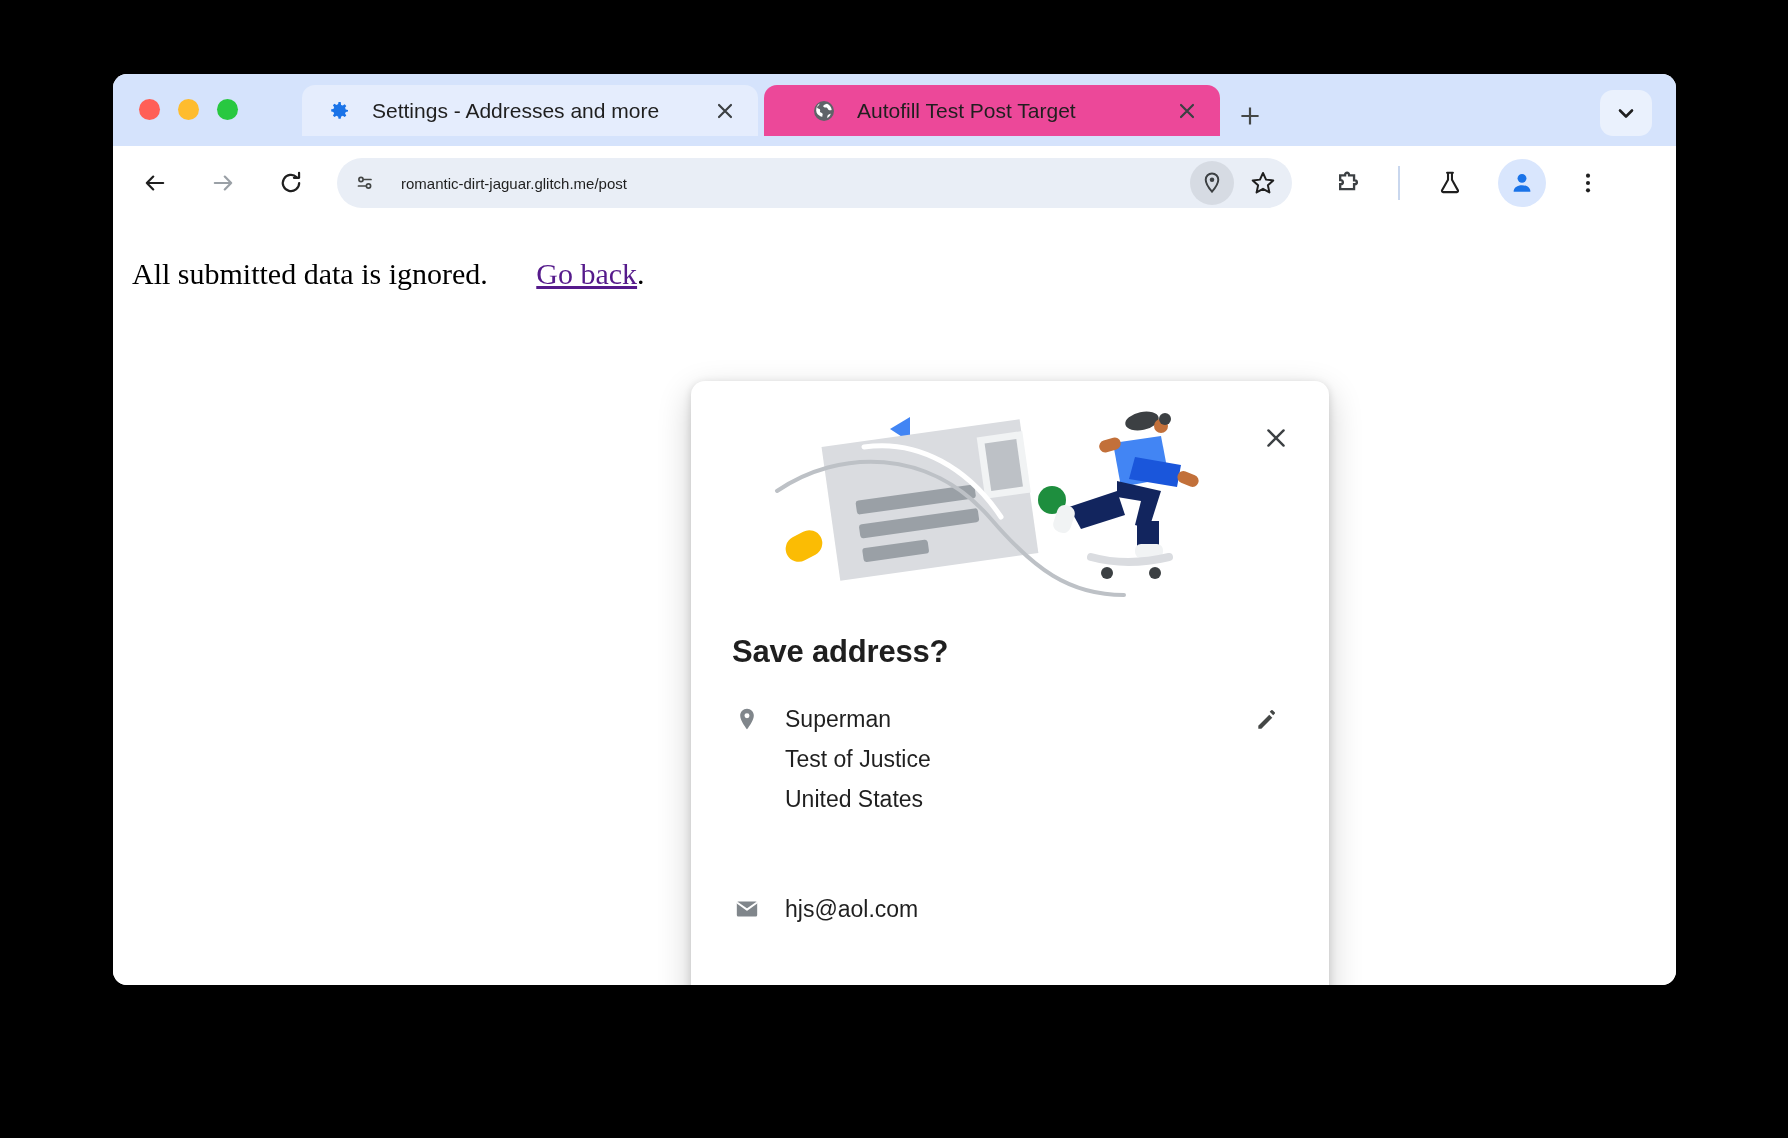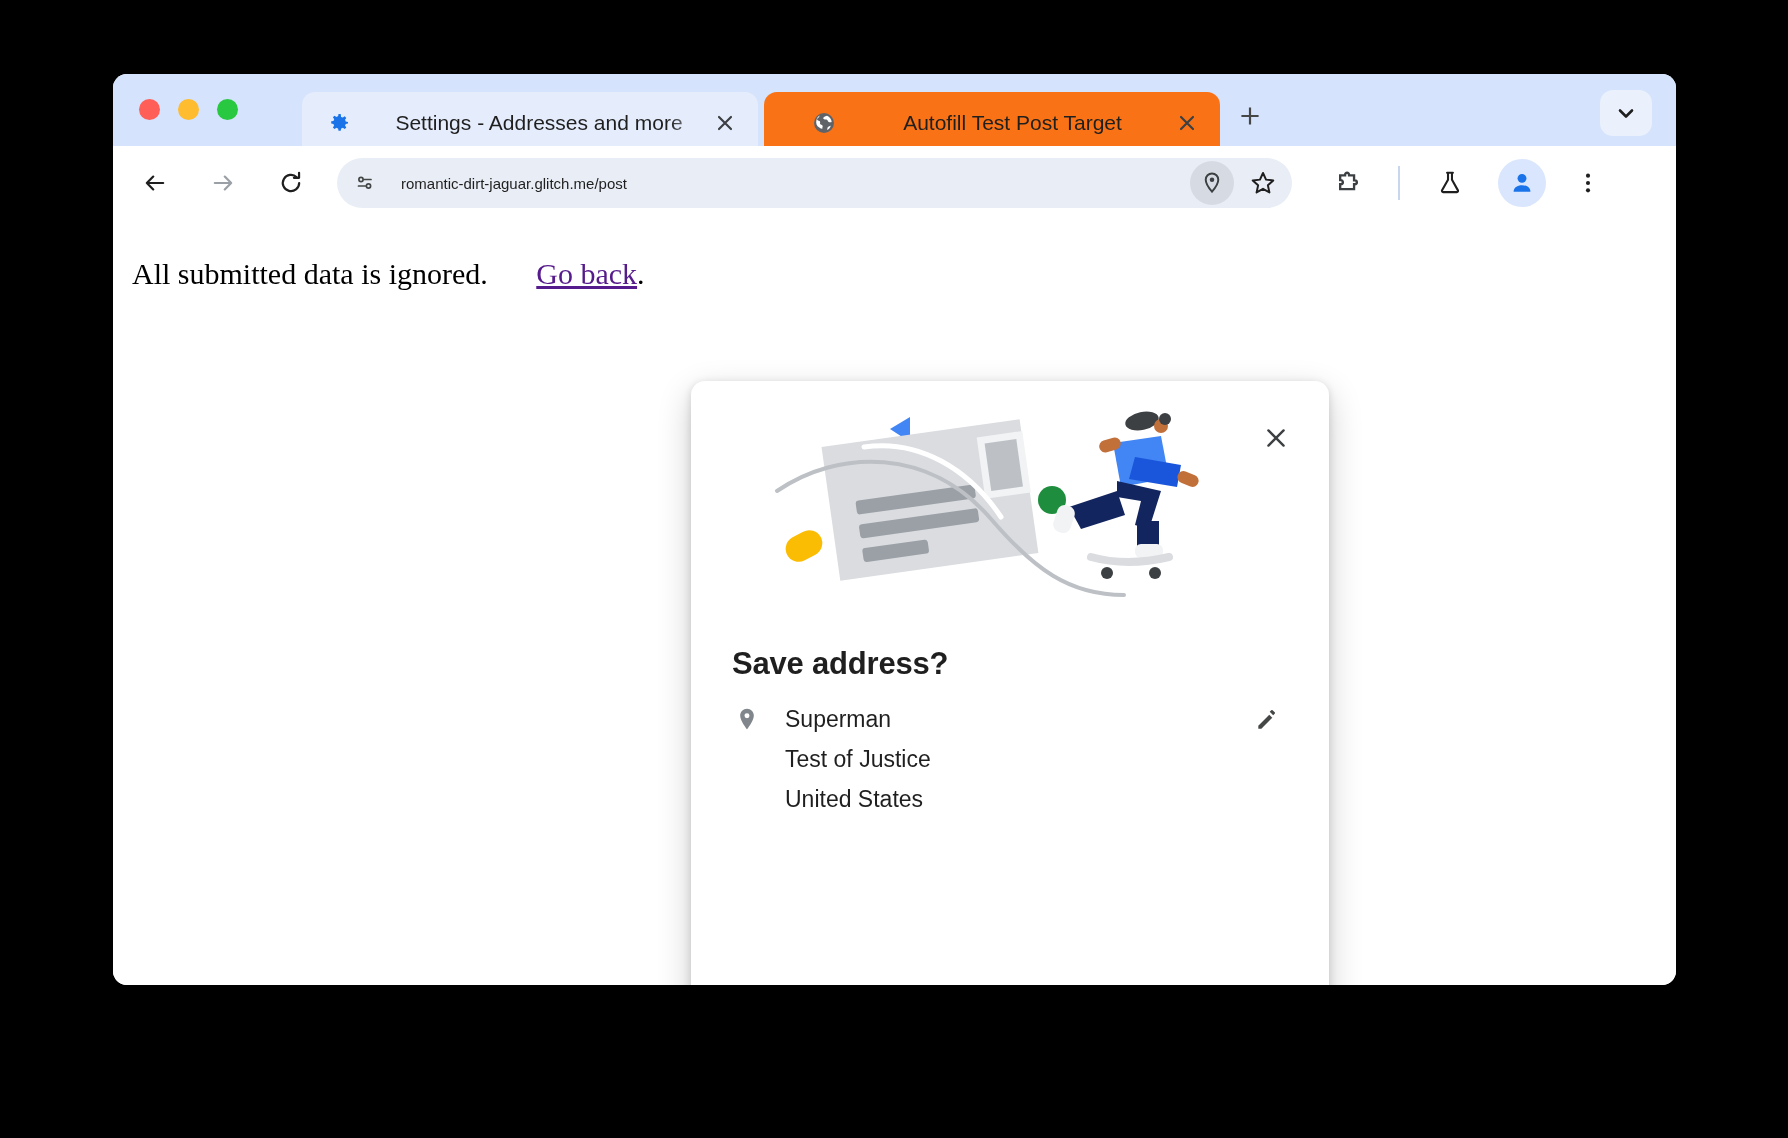--- a/index.html
+++ b/index.html
@@ -27,36 +27,35 @@
     background: #d5e3fc;
   }
   #traffic-lights {
     position: absolute; left: 26px; top: 25px;
     display: flex; gap: 18px;
   }
   .traffic-dot { width: 21px; height: 21px; border-radius: 50%; }
 
   .tab {
     position: absolute;
-    top: 18px;
-    height: 61px;
+    top: 11px;
+    height: 51px;
     border-radius: 13px 13px 0 0;
     display: flex;
     align-items: center;
     padding: 0 0 0 25px;
     overflow: hidden;
-    text-align: center;
   }
   #tab-0 {
     left: 189px; width: 456px;
     background: #e5edfd;
   }
   #tab-1 {
     left: 651px; width: 456px;
-    background: #f97316;
+    background: #ec4899;
     padding-left: 48px;
   }
   .tab-favicon {
     width: 24px; height: 24px;
     flex: 0 0 24px;
     display: flex; align-items: center; justify-content: center;
   }
   .tab-title {
     margin-left: 21px;
     font-size: 21px;
@@ -200,21 +199,21 @@
     display: flex; align-items: center; justify-content: center;
     border-radius: 50%;
   }
   #bubble-illustration {
     position: absolute;
     left: 78px; top: 18px;
     width: 480px; height: 215px;
   }
   #bubble-title {
     position: absolute;
-    left: 41px; top: 265px;
+    left: 41px; top: 253px;
     font-size: 31px;
     font-weight: bold;
     color: #1f1f1f;
     letter-spacing: -0.2px;
   }
   .bubble-row {
     position: absolute;
     display: flex;
     align-items: flex-start;
   }
@@ -448,16 +447,27 @@
           <div class="row-line">United States</div>
         </span>
         <span id="edit-address-button">
           <svg width="26" height="26" viewBox="0 0 24 24" aria-hidden="true">
             <path d="M4 17.2 V20 h2.8 L16.9 9.9 14.1 7.1 Z" fill="#444746"></path>
             <path d="M19.1 6.2a0.9 0.9 0 0 0 0-1.3l-1.9-1.9a0.9 0.9 0 0 0-1.3 0L14.5 4.4l3.2 3.2z" fill="#444746"></path>
           </svg>
         </span>
       </div>
 
+      <div class="bubble-row" id="email-row">
+        <span class="row-icon">
+          <svg width="26" height="26" viewBox="0 0 24 24" aria-hidden="true">
+            <rect x="2.6" y="5" width="18.8" height="14" rx="1.4" fill="#80868b"></rect>
+            <path d="M3.4 6.4 L12 12.6 L20.6 6.4" fill="none" stroke="#ffffff" stroke-width="1.8" stroke-linecap="round" stroke-linejoin="round"></path>
+          </svg>
+        </span>
+        <span class="row-body">
+          <div class="row-line">hjs@aol.com</div>
+        </span>
+      </div>
 
     </div>
   </div>
 </div>
 
 </body></html>

